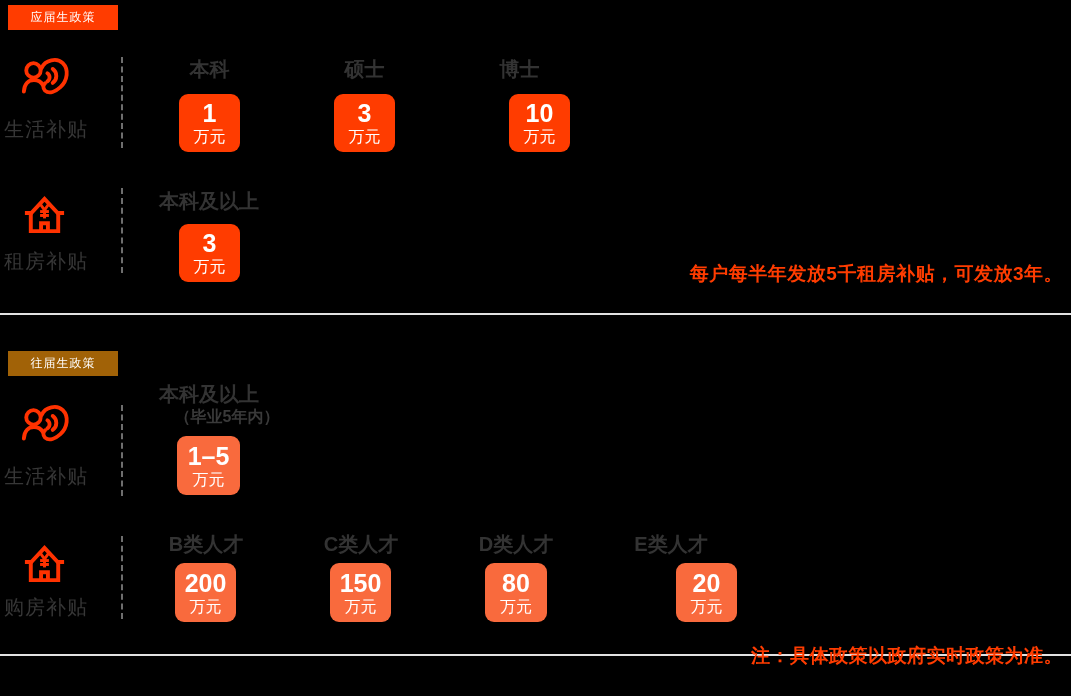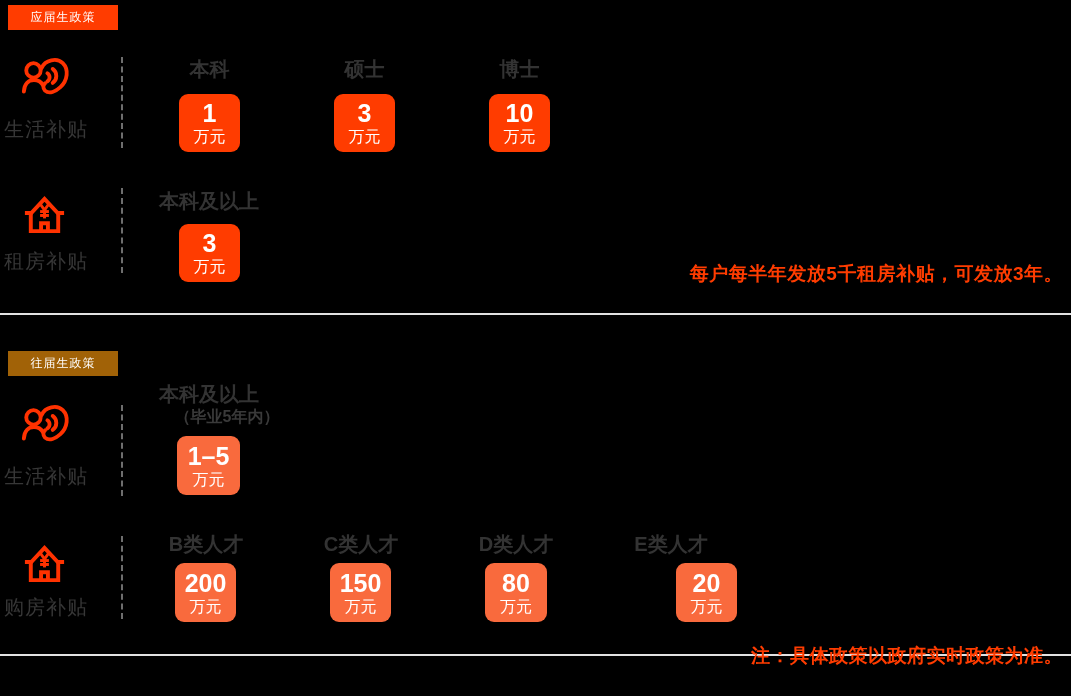--- a/index.html
+++ b/index.html
@@ -63,21 +63,21 @@
   <div class="col-header" style="left:489px;top:56px;width:61px;">博士</div>
 
   <div class="chip fresh" style="left:179px;top:94px;width:61px;height:58px;">
     <div class="val">1</div>
     <div class="unit">万元</div>
   </div>
   <div class="chip fresh" style="left:334px;top:94px;width:61px;height:58px;">
     <div class="val">3</div>
     <div class="unit">万元</div>
   </div>
-  <div class="chip fresh" style="left:489px;top:94px;width:61px;height:58px;">
+  <div class="chip fresh" style="left:509px;top:94px;width:61px;height:58px;">
     <div class="val">10</div>
     <div class="unit">万元</div>
   </div>
 
 
   <svg class="icon" style="left:21px;top:191px;" width="47" height="47" viewBox="0 0 48 48">
     <g fill="none" stroke="#ff3200" stroke-width="4" stroke-linejoin="miter">
       <path d="M4 22.5 H10.5 L24 8 L37.5 22.5 H44"></path>
       <path d="M10 21 V41 H38 V21"></path>
       <path d="M20.5 41 V33 H27.5 V41"></path>

